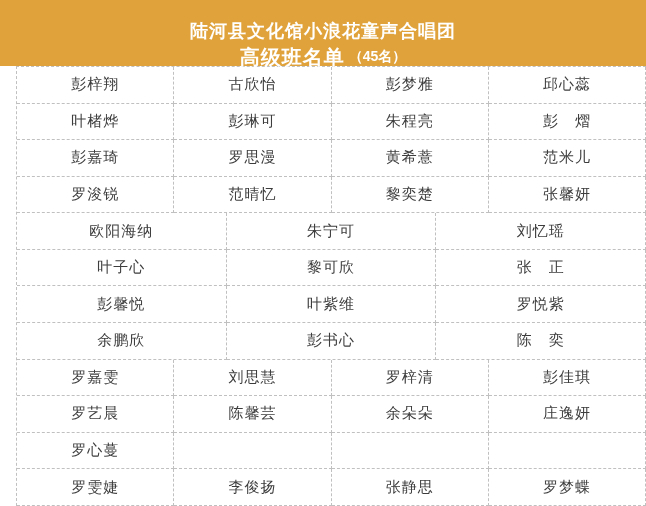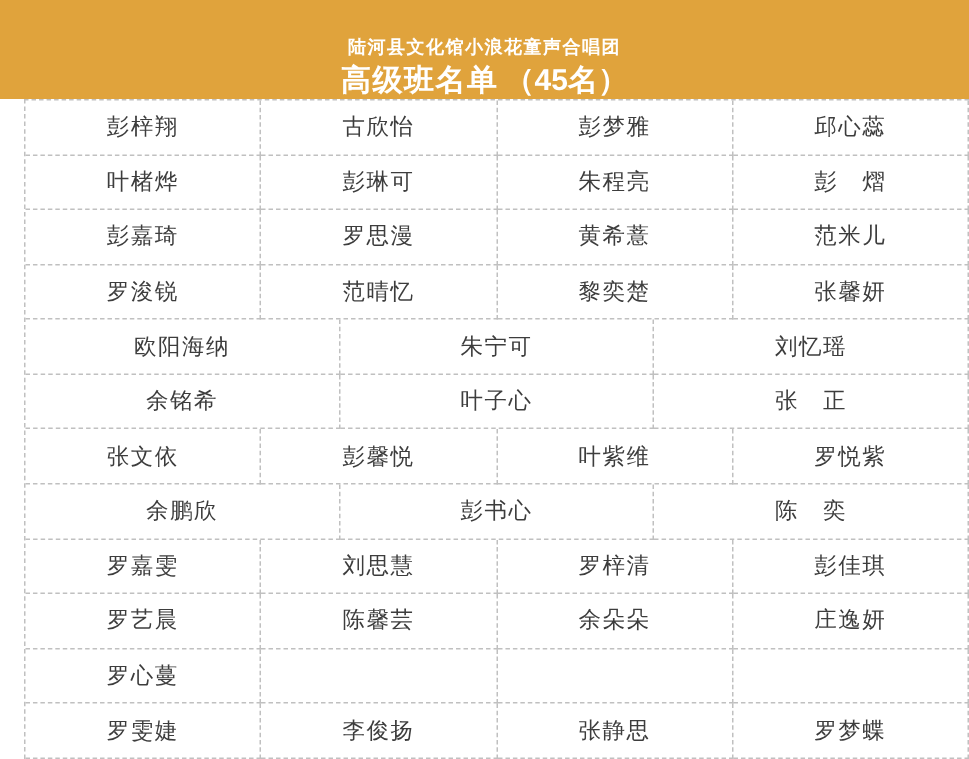--- a/index.html
+++ b/index.html
@@ -20,39 +20,39 @@
     background: #E0A33C;
     color: #ffffff;
     display: flex;
     flex-direction: column;
     align-items: center;
     justify-content: center;
     gap: 4px;
     box-sizing: border-box;
   }
   .header-org {
-    font-size: 12px;
+    font-size: 18px;
     font-weight: bold;
     letter-spacing: 1px;
     line-height: 1.1;
     margin-top: 24px;
   }
   .header-title-line {
     display: flex;
     align-items: center;
     gap: 4px;
     line-height: 1.1;
   }
   .header-title {
     font-size: 20px;
     font-weight: bold;
     letter-spacing: 1px;
   }
   .header-count {
-    font-size: 20px;
+    font-size: 14px;
     font-weight: bold;
   }
   .roster {
     height: 440px;
     display: flex;
     flex-direction: column;
     border-top: 1px dashed #c0c0c0;
     border-left: 1px dashed #c0c0c0;
     box-sizing: border-box;
     margin-left: 16px;
@@ -113,26 +113,25 @@
       <div class="cell">范晴忆</div>
       <div class="cell">黎奕楚</div>
       <div class="cell">张馨妍</div>
     </div>
     <div class="row">
       <div class="cell">欧阳海纳</div>
       <div class="cell">朱宁可</div>
       <div class="cell">刘忆瑶</div>
     </div>
     <div class="row">
-      <div class="cell">余铭希</div>
       <div class="cell">叶子心</div>
+      <div class="cell">黎可欣</div>
       <div class="cell">张　正</div>
     </div>
     <div class="row">
-      <div class="cell">张文依</div>
       <div class="cell">彭馨悦</div>
       <div class="cell">叶紫维</div>
       <div class="cell">罗悦紫</div>
     </div>
     <div class="row">
       <div class="cell">余鹏欣</div>
       <div class="cell">彭书心</div>
       <div class="cell">陈　奕</div>
     </div>
     <div class="row">

